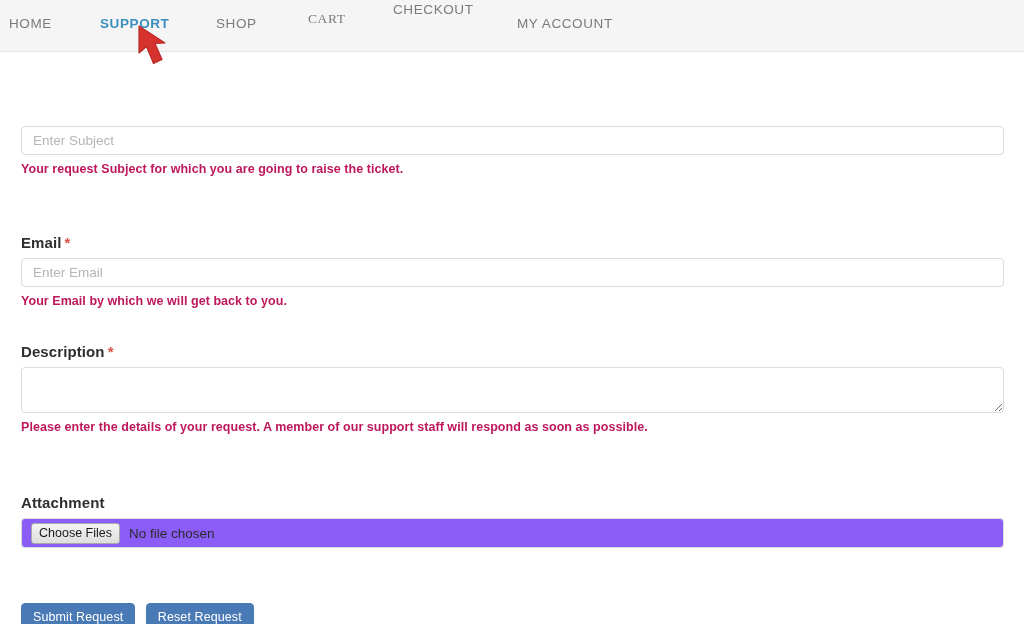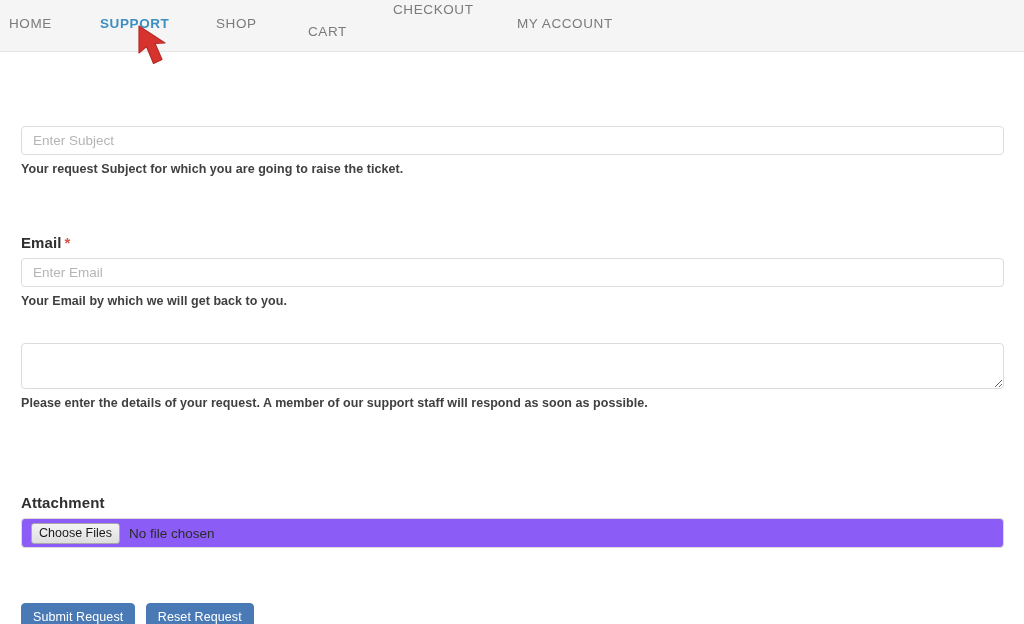--- a/index.html
+++ b/index.html
@@ -35,21 +35,21 @@
     cursor: pointer;
     font-weight: 400;
   }
   .nav-item.active {
     color: #3d8fc0;
     font-weight: 700;
   }
   .nav-home     { position: absolute; left: 9px;   top: 16px; }
   .nav-support  { position: absolute; left: 100px; top: 16px; }
   .nav-shop     { position: absolute; left: 216px; top: 16px; }
-  .nav-cart     { position: absolute; left: 308px; top: 24px; }
+  .nav-cart     { position: absolute; left: 308px; top: 11px; font-family: Liberation Serif, serif; }
   .nav-checkout { position: absolute; left: 393px; top: 2px; }
   .nav-account  { position: absolute; left: 517px; top: 16px; }
 
   
   .cursor-arrow {
     position: absolute;
     left: 132px;
     top: 24px;
     width: 46px;
     height: 44px;
@@ -94,21 +94,21 @@
     outline: none;
   }
   .text-input::placeholder {
     color: #b5b5b5;
     font-size: 13.5px;
   }
 
   .help-text {
     font-size: 12.5px;
     font-weight: 700;
-    color: #404040;
+    color: #be185d;
     margin: 7px 0 0 21px;
     letter-spacing: 0.05px;
   }
 
   .textarea-box {
     display: block;
     box-sizing: border-box;
     margin-left: 21px;
     width: 983px;
     height: 46px;
@@ -195,20 +195,23 @@
 
   <div class="field-block" style="top:182px;">
     <div class="field-label">
       <span>Email</span><span class="req-star">*</span>
     </div>
     <input class="text-input" type="text" placeholder="Enter Email" style="">
     <div class="help-text">Your Email by which we will get back to you.</div>
   </div>
 
   <div class="field-block" style="top:291px;">
+    <div class="field-label">
+      <span>Description</span><span class="req-star">*</span>
+    </div>
     <textarea class="textarea-box" placeholder="" style=""></textarea>
     <div class="help-text">Please enter the details of your request. A member of our support staff will respond as soon as possible.</div>
   </div>
 
   <div class="field-block" style="top:442px;">
     <div class="field-label">Attachment</div>
     <div class="file-row">
       <button class="choose-files-btn">Choose Files</button>
       <span class="no-file-text">No file chosen</span>
     </div>

